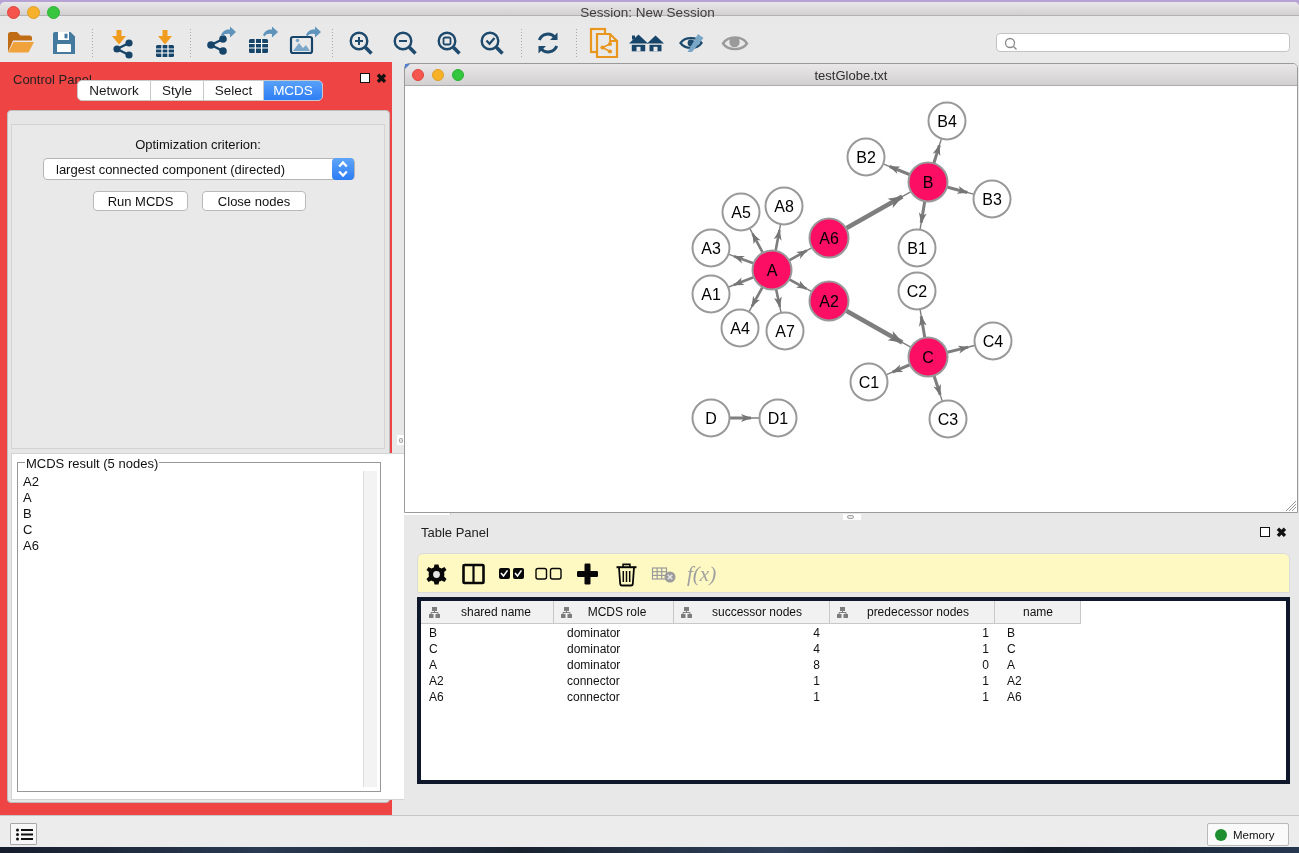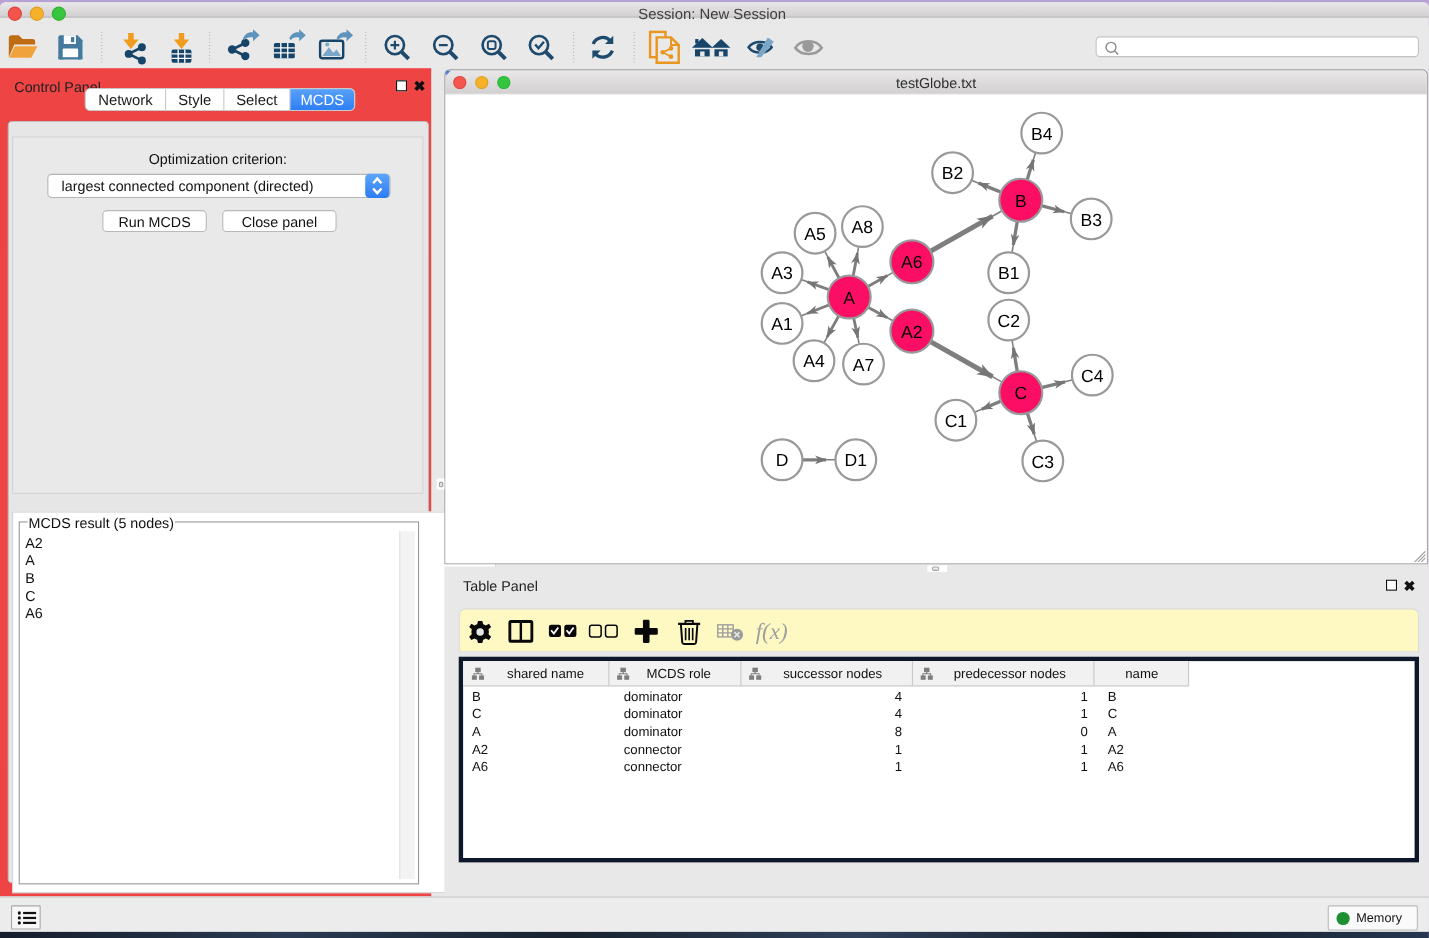--- a/index.html
+++ b/index.html
@@ -35,21 +35,21 @@
 #cp-inner { position:absolute; left:3px; top:13px; width:374px; height:325px;
   background:#eae9e9; border:1px solid #d4d3d3; }
 #opt-label { position:absolute; left:0; top:12px; width:100%; text-align:center; font-size:13px; color:#111; }
 #opt-select { position:absolute; left:31px; top:33px; width:312px; height:22px; background:#fff;
   border:1px solid #b5b5b5; border-radius:4px; }
 #opt-select .txt { position:absolute; left:12px; top:3px; font-size:13px; color:#111; }
 #opt-select .spin { position:absolute; right:0px; top:-1px; width:22px; height:22px;
   background:linear-gradient(#5ea5f9,#2c7cf4); border-radius:4px; }
 .btn { position:absolute; height:20px; background:#fff; border:1px solid #b9b9b9; border-radius:4px;
   font-size:13px; color:#111; text-align:center; padding-top:2px; }
-#cp-white { position:absolute; left:3px; top:342px; width:440px; height:347px; background:#fff; border:1px solid #d4d3d3;margin-top:12px; }
+#cp-white { position:absolute; left:3px; top:342px; width:440px; height:347px; background:#fff; border:1px solid #d4d3d3; }
 #mcds-box { position:absolute; left:5px; top:8px; width:364px; height:330px; border:1px solid #989898; }
 #mcds-legend { position:absolute; left:7px; top:-7px; background:#fff; font-size:13px; color:#111; padding:0 1px; }
 #mcds-list { position:absolute; left:5px; top:11px; font-size:13px; color:#111; line-height:16px; }
 #mcds-scroll { position:absolute; right:3px; top:8px; width:14px; height:316px; background:#f3f3f3;
   border-left:1px solid #dedede; }
 
 #netwin { position:absolute; left:404px; top:61px; width:894px; height:449.5px;
   border:1px solid #9a9a9a; border-radius:5px 5px 0 0; background:#fff; }
 #net-title { position:absolute; left:0; top:0; width:100%; height:22px;
   background:linear-gradient(#e9e7e8,#d2d0d1); border-bottom:1px solid #ababab; border-radius:4px 4px 0 0;text-decoration:underline; }
@@ -234,21 +234,21 @@
           <div class="txt">largest connected component (directed)</div>
           <div class="spin">
             <svg width="22" height="22" viewBox="0 0 22 22">
               <path d="M7.2 8.6 L11 4.4 L14.8 8.6" fill="none" stroke="#fff" stroke-width="2.2"></path>
               <path d="M7.2 13.4 L11 17.6 L14.8 13.4" fill="none" stroke="#fff" stroke-width="2.2"></path>
             </svg>
           </div>
         </div>
         <div id="opt-label">Optimization criterion:</div>
         <div class="btn" style="left:81px;top:66px;width:95px;">Run MCDS</div>
-        <div class="btn" style="left:190px;top:66px;width:104px;">Close panel</div>
+        <div class="btn" style="left:190px;top:66px;width:104px;">Close nodes</div>
       </div>
       <div id="cp-white">
         <div id="mcds-box">
           <div id="mcds-legend">MCDS result (5 nodes)</div>
           <div id="mcds-list">A2<br>A<br>B<br>C<br>A6</div>
           <div id="mcds-scroll"></div>
         </div>
       </div>
     </div>
   </div>

